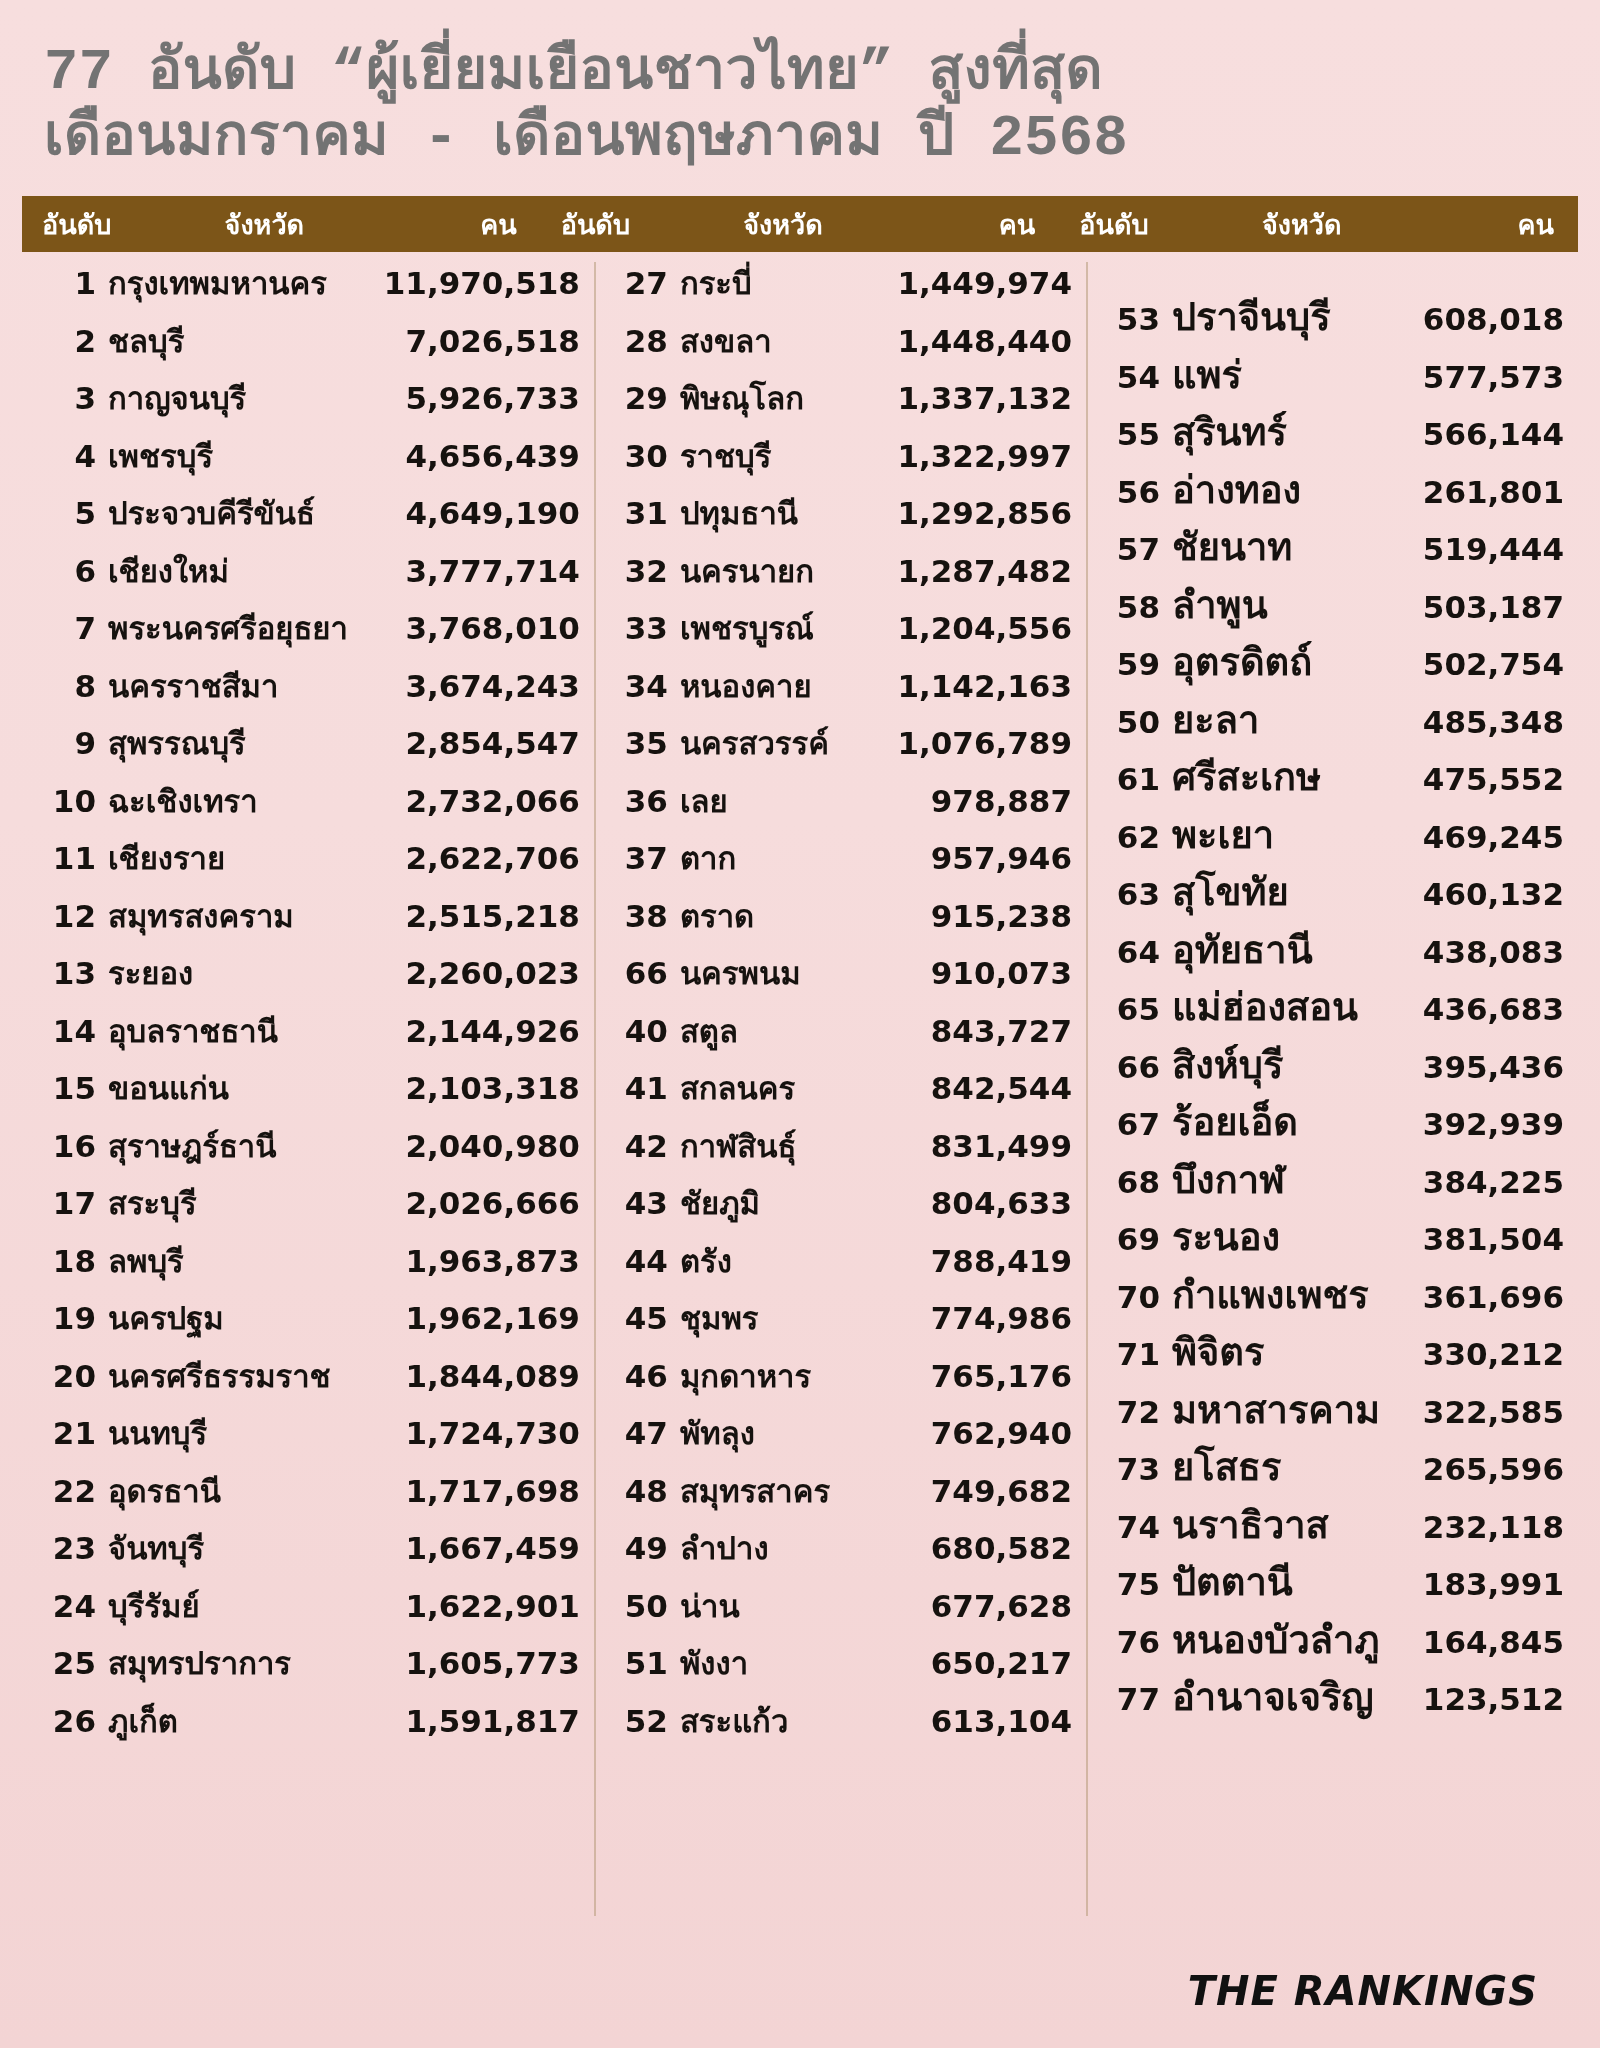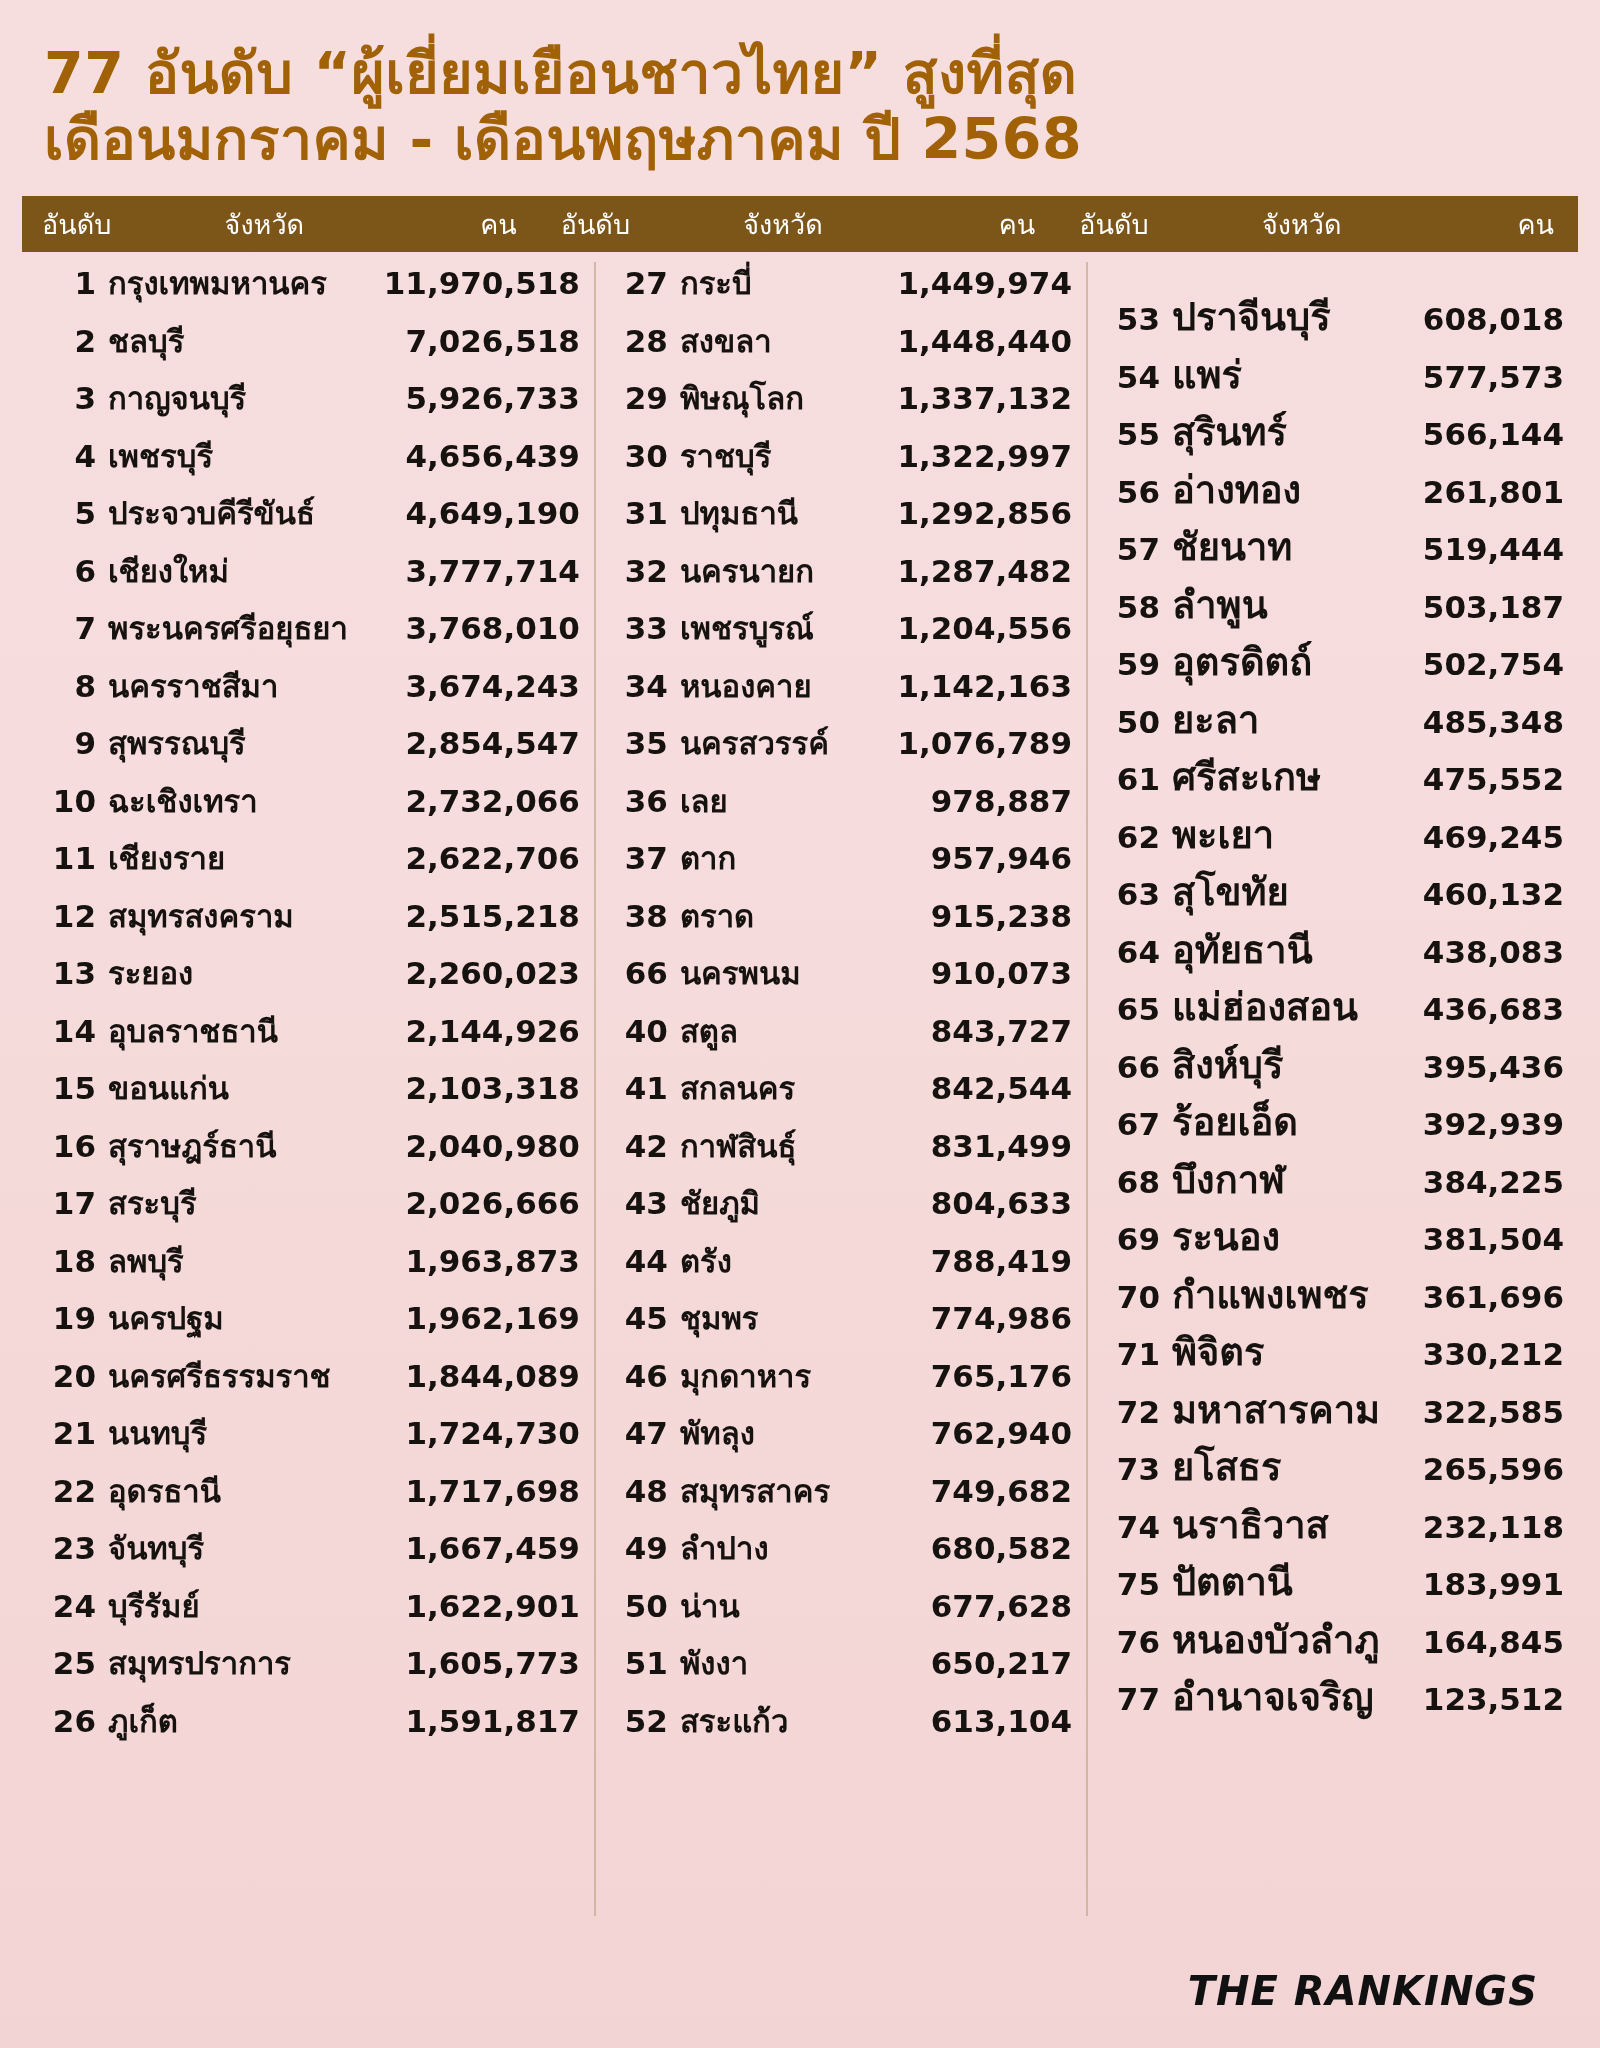--- a/index.html
+++ b/index.html
@@ -21,41 +21,42 @@
     padding: 34px 22px 10px 22px;
     display: flex;
     flex-direction: column;
   }
   
   .title-block {
     padding: 6px 22px 10px 22px;
   }
   .title-line {
     font-weight: bold;
-    color: #a16207;
+    color: #737373;
     letter-spacing: 0.5px;
     line-height: 1.16;
     white-space: nowrap;
+    font-family: Liberation Mono, monospace;
   }
   .title-line.l1 { font-size: 57px; }
   .title-line.l2 { font-size: 57px; }
 
   
   .table-wrap {
     margin-top: 14px;
     flex: 1;
     display: flex;
     flex-direction: column;
   }
   .header-bar {
     background: #7c5518;
     display: flex;
     color: #ffffff;
     font-size: 27px;
-    font-weight: normal;
+    font-weight: bold;
     height: 56px;
     align-items: center;
   }
   .header-col {
     display: flex;
     align-items: center;
     flex: 1 1 0;
     padding: 0 10px;
     box-sizing: border-box;
   }

